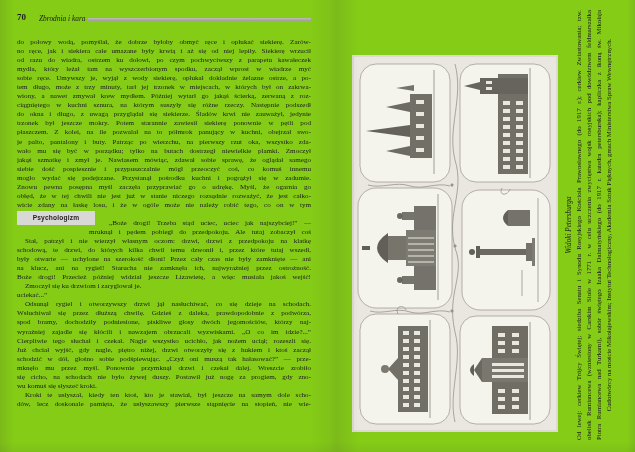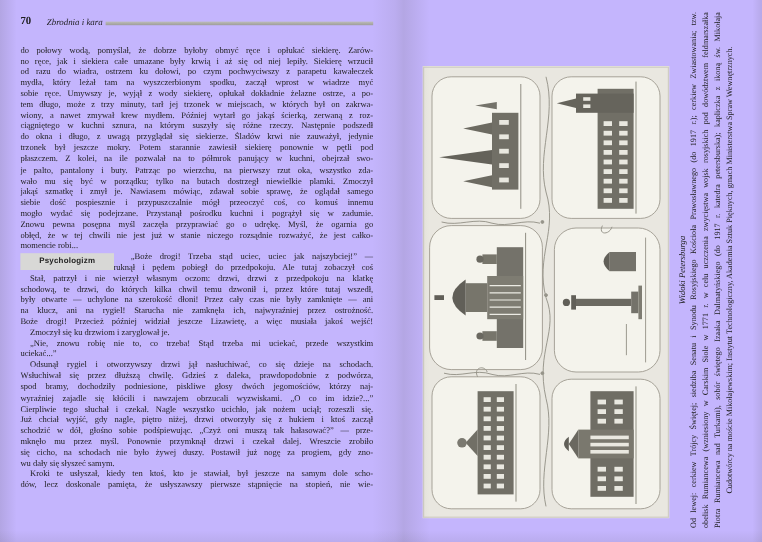--- a/index.html
+++ b/index.html
@@ -1,18 +1,18 @@
 <!DOCTYPE html>
 <html><head>
 <meta charset="utf-8">
 <style>
   html,body{margin:0;padding:0;background:#ffffff;}
   .spread{
     position:relative;width:635px;height:452px;overflow:hidden;
-    background:#c4b5fd;color:#1c1c1c;
+    background:#84cc16;color:#1c1c1c;
     font-family:"Liberation Serif", serif;
   }
   
   .edge-left{position:absolute;left:0;top:0;width:14px;height:452px;
     background:linear-gradient(90deg,rgba(60,58,52,0.13),rgba(60,58,52,0));pointer-events:none;}
   .edge-right{position:absolute;right:0;top:0;width:8px;height:452px;
     background:linear-gradient(270deg,rgba(60,58,52,0.10),rgba(60,58,52,0));pointer-events:none;}
   .edge-bottom{position:absolute;left:0;bottom:0;width:635px;height:10px;
     background:linear-gradient(0deg,rgba(60,58,52,0.08),rgba(60,58,52,0));pointer-events:none;}
   .gutter{position:absolute;left:310px;top:0;width:48px;height:452px;
@@ -71,41 +71,41 @@
     <div class="ln">do okna i długo, z uwagą przyglądał się siekierze. Śladów krwi nie zauważył, jedynie</div>
     <div class="ln">trzonek był jeszcze mokry. Potem starannie zawiesił siekierę ponownie w pętli pod</div>
     <div class="ln">płaszczem. Z kolei, na ile pozwalał na to półmrok panujący w kuchni, obejrzał swo-</div>
     <div class="ln">je palto, pantalony i buty. Patrząc po wierzchu, na pierwszy rzut oka, wszystko zda-</div>
     <div class="ln">wało mu się być w porządku; tylko na butach dostrzegł niewielkie plamki. Zmoczył</div>
     <div class="ln">jakąś szmatkę i zmył je. Nawiasem mówiąc, zdawał sobie sprawę, że oglądał samego</div>
     <div class="ln">siebie dość pospiesznie i przypuszczalnie mógł przeoczyć coś, co komuś innemu</div>
     <div class="ln">mogło wydać się podejrzane. Przystanął pośrodku kuchni i pogrążył się w zadumie.</div>
     <div class="ln">Znowu pewna posępna myśl zaczęła przyprawiać go o udrękę. Myśl, że ogarnia go</div>
     <div class="ln">obłęd, że w tej chwili nie jest już w stanie niczego rozsądnie rozważyć, że jest całko-</div>
+    <div class="ln">wicie zdany na łaskę losu, i że w ogóle może nie należy robić tego, co on w tym</div>
     <div class="ln e">momencie robi...</div>
     <div class="ln q1">„Boże drogi! Trzeba stąd uciec, uciec jak najszybciej!” —</div>
     <div class="ln q2">mruknął i pędem pobiegł do przedpokoju. Ale tutaj zobaczył coś</div>
     <div class="ln i">Stał, patrzył i nie wierzył własnym oczom: drzwi, drzwi z przedpokoju na klatkę</div>
     <div class="ln">schodową, te drzwi, do których kilka chwil temu dzwonił i, przez które tutaj wszedł,</div>
     <div class="ln">były otwarte — uchylone na szerokość dłoni! Przez cały czas nie były zamknięte — ani</div>
     <div class="ln">na klucz, ani na rygiel! Starucha nie zamknęła ich, najwyraźniej przez ostrożność.</div>
     <div class="ln">Boże drogi! Przecież później widział jeszcze Lizawietę, a więc musiała jakoś wejść!</div>
     <div class="ln i e">Zmoczył się ku drzwiom i zaryglował je.</div>
-    <div class="ln i">„Nie, znowu robię nie to, co trzeba! Stąd trzeba mi uciekać, przede wszystkim</div>
     <div class="ln e">uciekać...”</div>
     <div class="ln i">Odsunął rygiel i otworzywszy drzwi jął nasłuchiwać, co się dzieje na schodach.</div>
     <div class="ln">Wsłuchiwał się przez dłuższą chwilę. Gdzieś z daleka, prawdopodobnie z podwórza,</div>
     <div class="ln">spod bramy, dochodziły podniesione, piskliwe głosy dwóch jegomościów, którzy naj-</div>
     <div class="ln">wyraźniej zajadle się kłócili i nawzajem obrzucali wyzwiskami. „O co im idzie?...”</div>
     <div class="ln">Cierpliwie tego słuchał i czekał. Nagle wszystko ucichło, jak nożem uciął; rozeszli się.</div>
     <div class="ln">Już chciał wyjść, gdy nagle, piętro niżej, drzwi otworzyły się z hukiem i ktoś zaczął</div>
     <div class="ln">schodzić w dół, głośno sobie podśpiewując. „Czyż oni muszą tak hałasować?” — prze-</div>
     <div class="ln">mknęło mu przez myśl. Ponownie przymknął drzwi i czekał dalej. Wreszcie zrobiło</div>
     <div class="ln">się cicho, na schodach nie było żywej duszy. Postawił już nogę za progiem, gdy zno-</div>
-    <div class="ln e">wu dały się słyszeć samym.</div>
+    <div class="ln e">wu komuś się słyszeć kroki.</div>
     <div class="ln i">Kroki te usłyszał, kiedy ten ktoś, kto je stawiał, był jeszcze na samym dole scho-</div>
     <div class="ln">dów, lecz doskonale pamięta, że usłyszawszy pierwsze stąpnięcie na stopień, nie wie-</div>
   </div>
 
   <div class="figure-rot">
     <div class="engraving-box">
       <svg viewBox="0 0 377 206" width="377" height="206" xmlns="http://www.w3.org/2000/svg">
         <rect width="377" height="206" fill="#e9e7e0"></rect>
         <rect x="1" y="1" width="375" height="204" fill="none" stroke="#cfcdc4" stroke-width="1"></rect>
         <g stroke="#a39f94" stroke-width="0.8" fill="#f4f3ec">

